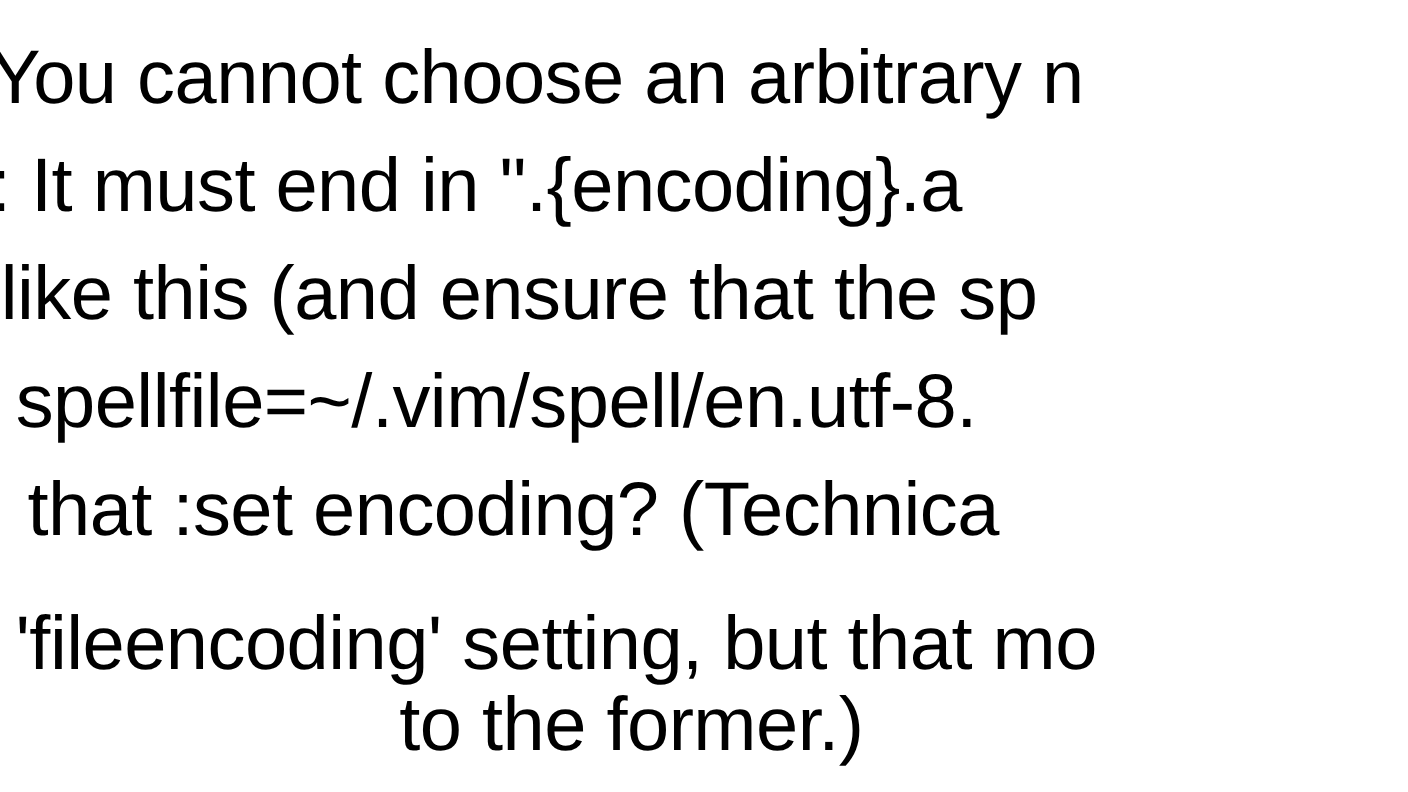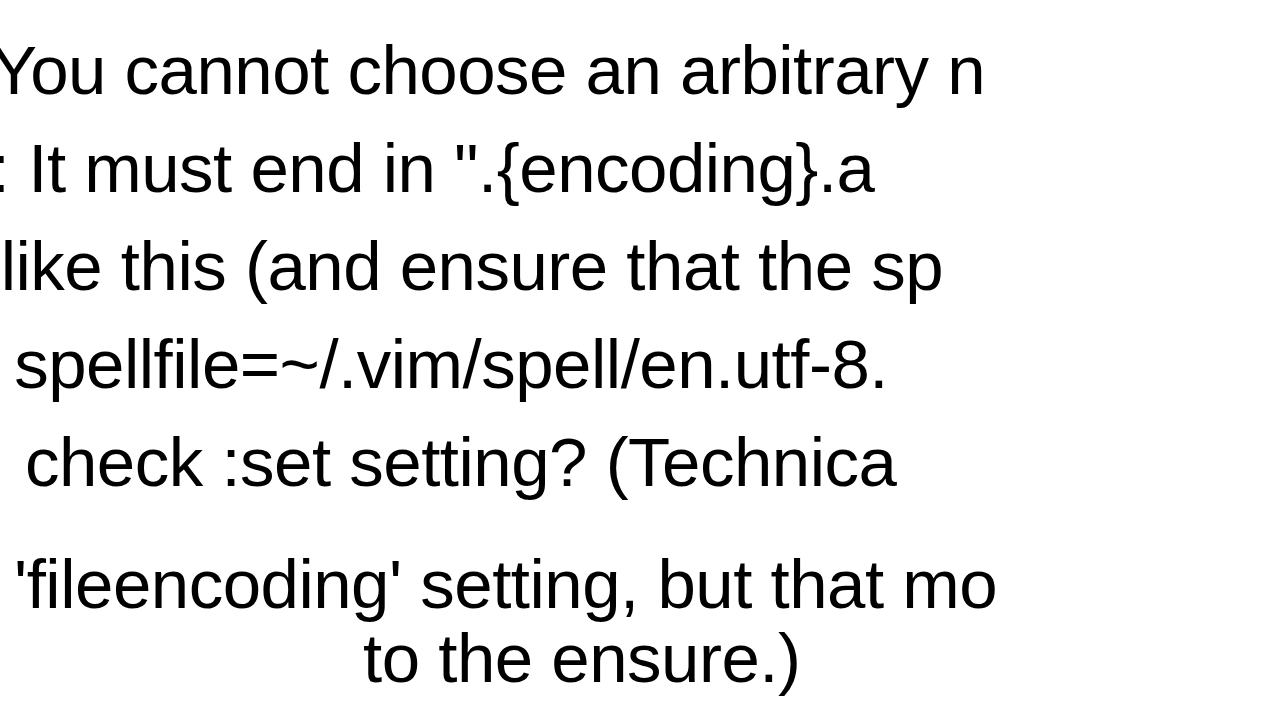--- a/index.html
+++ b/index.html
@@ -32,15 +32,15 @@
     .line6 { top: 536px; left: 14px; }
     .line7 { top: 610px; left: 363px; }
   </style>
 </head>
 <body>
 
 <div class="text-block line1">You cannot choose an arbitrary n</div>
 <div class="text-block line2">ays:  It must end in ".{encoding}.a</div>
 <div class="text-block line3">k like this (and ensure that the sp</div>
 <div class="text-block line4">set spellfile=~/.vim/spell/en.utf-8.</div>
-<div class="text-block line5">check :set setting? (Technica</div>
+<div class="text-block line5">that :set encoding? (Technica</div>
 <div class="text-block line6">'fileencoding' setting, but that mo</div>
-<div class="text-block line7">to the ensure.)</div>
+<div class="text-block line7">to the former.)</div>
 
 </body></html>

